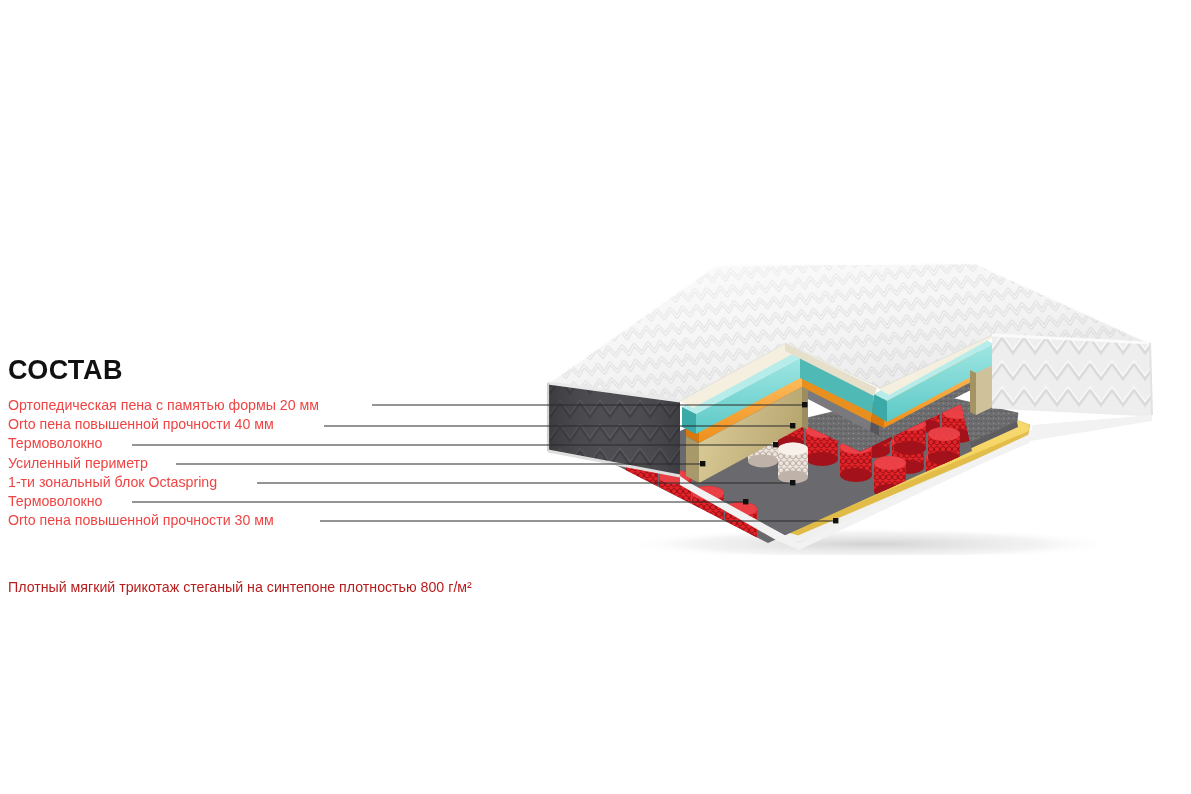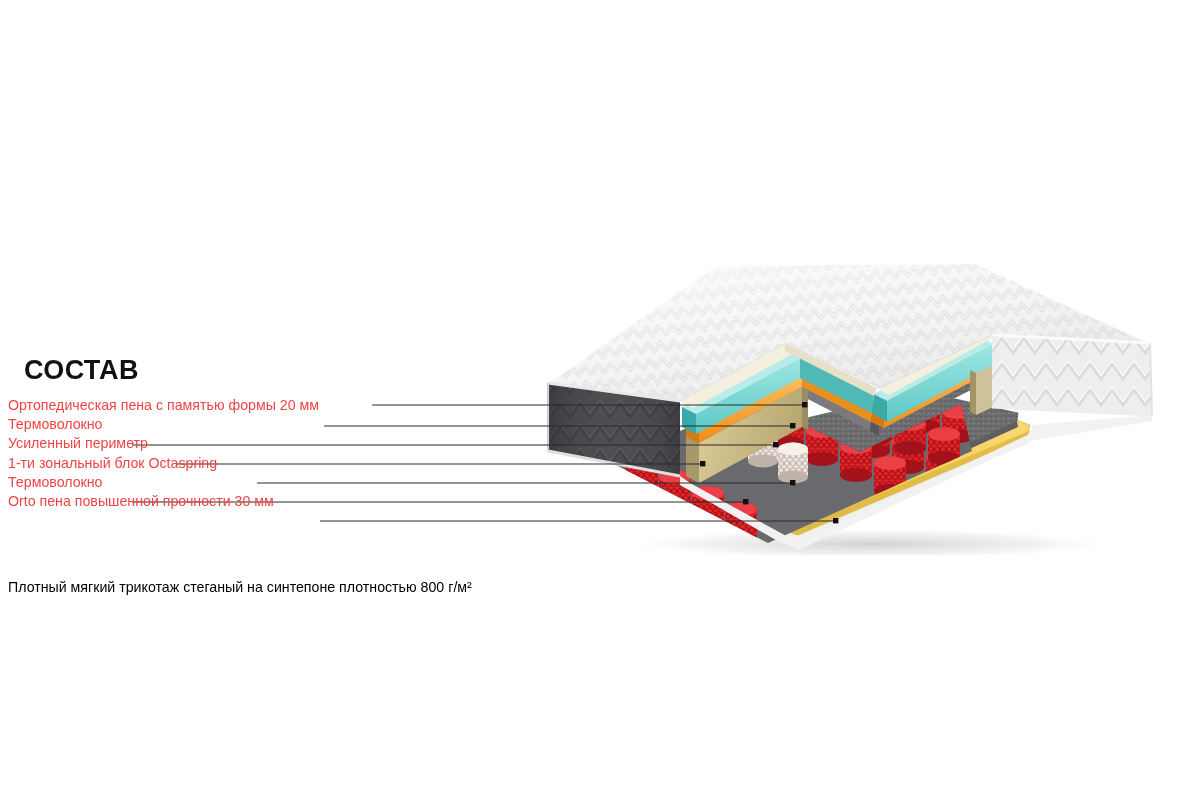--- a/index.html
+++ b/index.html
@@ -6,36 +6,36 @@
   html,body{margin:0;padding:0;background:#ffffff;}
   body{
     width:1191px;height:794px;position:relative;overflow:hidden;
     font-family:"Liberation Sans","DejaVu Sans",sans-serif;
     color:#1a1a1a;-webkit-font-smoothing:antialiased;
   }
   #stage{position:absolute;inset:0;width:1191px;height:794px;background:#fff;}
 
   
   .heading{
-    position:absolute;left:24px;font-weight:bold;letter-spacing:.4px;
+    position:absolute;left:8px;font-weight:bold;letter-spacing:.4px;
     color:#111;white-space:nowrap;
   }
   #h-sostav{top:355px;font-size:27px;}
   #h-cover{top:535px;font-size:27px;}
 
   .spec-list{position:absolute;left:8px;top:396px;width:520px;}
   .spec-row{position:relative;height:19.2px;}
   .spec-row .lbl{
     font-size:14.2px;line-height:19.2px;white-space:nowrap;color:#ef4444;
     display:inline-block;
   }
 
   .cover-note{
     position:absolute;left:8px;top:578px;font-size:14.2px;
-    line-height:19px;white-space:nowrap;color:#000000;
+    line-height:19px;white-space:nowrap;color:#b91c1c;
   }
 
   
   #leaders{position:absolute;left:0;top:0;width:1191px;height:794px;pointer-events:none;}
 
   
   #mattress{position:absolute;left:540px;top:255px;width:655px;height:300px;}
   #mattress svg{display:block;}
 </style>
 </head>
@@ -405,20 +405,23 @@
     </g>
   </svg>
 
   <div class="heading" id="h-sostav">СОСТАВ</div>
 
   <div class="spec-list">
     <div class="spec-row">
       <span class="lbl">Ортопедическая пена с памятью формы 20 мм</span>
     </div>
     <div class="spec-row">
+      <span class="lbl">Orto пена повышенной прочности 40 мм</span>
+    </div>
+    <div class="spec-row">
       <span class="lbl">Термоволокно</span>
     </div>
     <div class="spec-row">
       <span class="lbl">Усиленный периметр</span>
     </div>
     <div class="spec-row">
       <span class="lbl">1-ти зональный блок Octaspring</span>
     </div>
     <div class="spec-row">
       <span class="lbl">Термоволокно</span>

